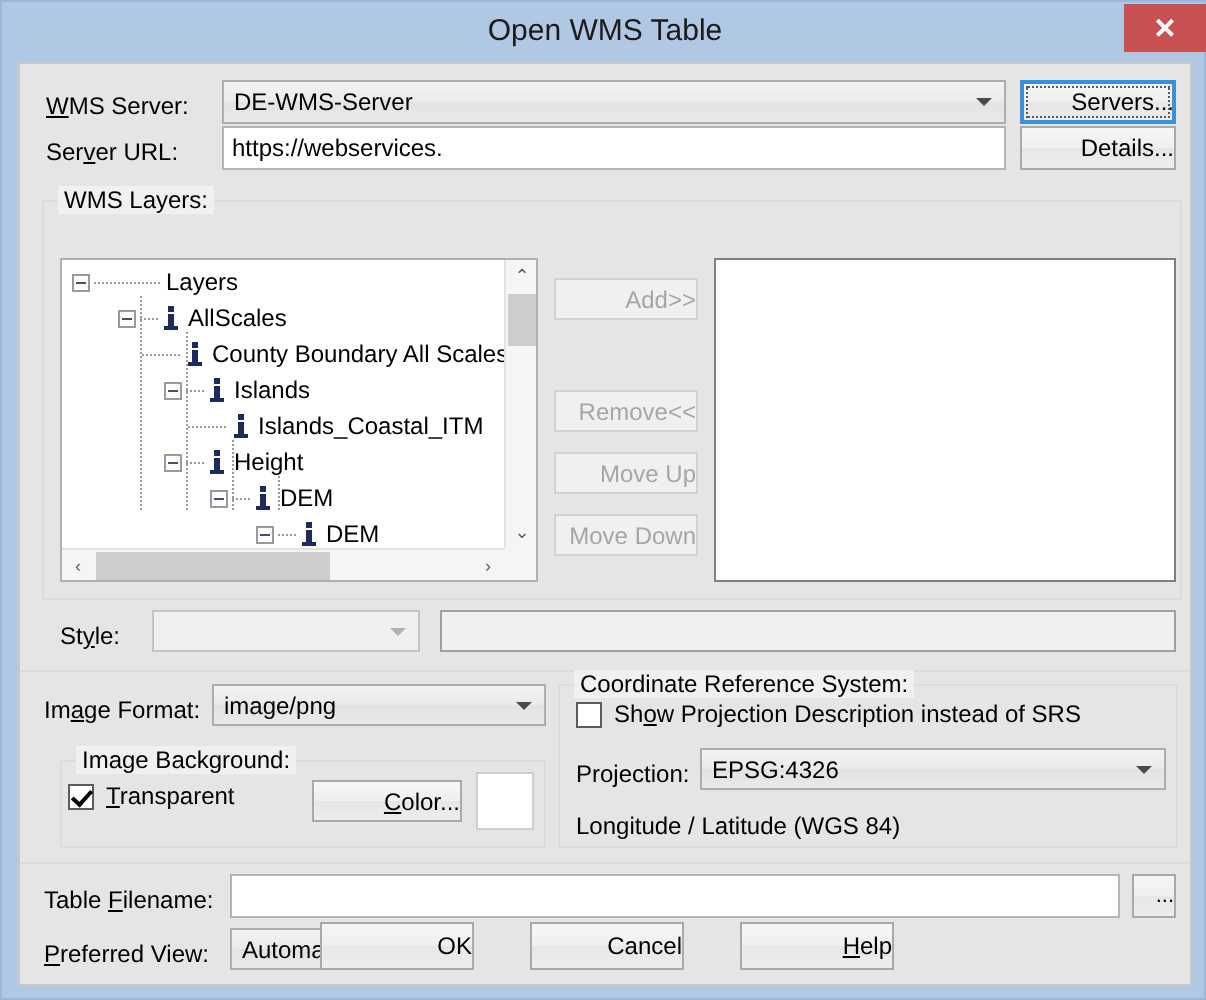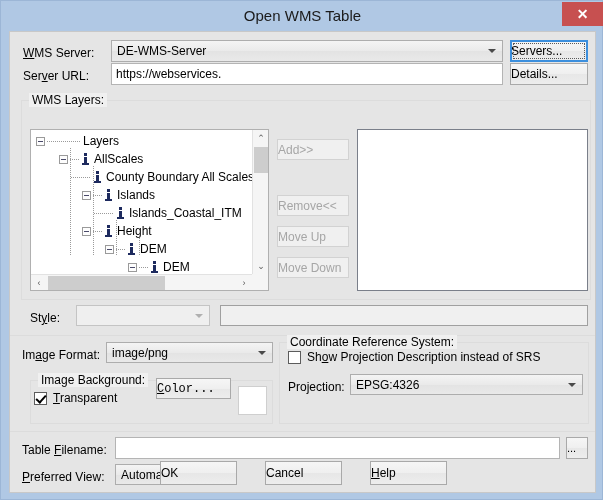--- a/index.html
+++ b/index.html
@@ -133,21 +133,21 @@
     border: 1px solid #a9a9a9;
     box-sizing: border-box;
     font-size: 12px;
     text-align: center;
     color: #000;
     font-family: "Liberation Sans", sans-serif;
     cursor: pointer;
     white-space: nowrap;
     display: flex;
     align-items: center;
-    justify-content: flex-start;
+    justify-content: flex-end;
   }
   .btn u { text-decoration: underline; }
   .btn.disabled {
     color: #a6a6a6;
     border-color: #d2d2d2;
     background: #f0f0f0;
     cursor: default;
   }
   .btn.focused {
     border: 1px solid #3c8fdd;
@@ -520,37 +520,38 @@
       <span class="arrow"></span>
     </div>
 
     <div class="group" style="left:20px; top:348px; width:243px; height:44px;">
       <span class="caption">Image Background:</span>
     </div>
     <div class="cb" style="left:24px; top:360px;">
       <span class="box checked"></span>
       <span class="cblabel"><u>T</u>ransparent</span>
     </div>
-    <div class="btn" style="left:146px; top:346px; width:75px; height:21px;font-family:Liberation Mono, monospace;">
+    <div class="btn" style="left:146px; top:358px; width:75px; height:21px;">
       <span><u>C</u>olor...</span>
     </div>
     <div id="color-swatch" style="left: 228px; top: 354px; width: 29px; height: 29px; background: rgb(255, 255, 255);"></div>
 
     <div class="group" style="left:269px; top:310px; width:310px; height:82px;">
       <span class="caption">Coordinate Reference System:</span>
     </div>
     <div class="cb" style="left:278px; top:319px;">
       <span class="box"></span>
       <span class="cblabel">Sh<u>o</u>w Projection Description instead of SRS</span>
     </div>
     <div class="lbl" style="left:278px; top:348px;">Projection:</div>
     <div class="combo" style="left:340px; top:342px; width:233px; height:21px;">
       <span>EPSG:4326</span>
       <span class="arrow"></span>
     </div>
+    <div class="lbl" style="left:278px; top:374px;">Longitude / Latitude (WGS 84)</div>
 
     <hr class="sep" style="left:0px; top:399px; width:585px;">
 
     <div class="lbl" style="left:12px; top:411px;">Table <u>F</u>ilename:</div>
     <div class="textbox" style="left:105px; top:405px; width:445px; height:22px; line-height:20px;"></div>
     <div class="btn" style="left:556px; top:405px; width:22px; height:22px; font-size:11px;">
       <span>...</span>
     </div>
 
     <div class="lbl" style="left:12px; top:438px;"><u>P</u>referred View:</div>

